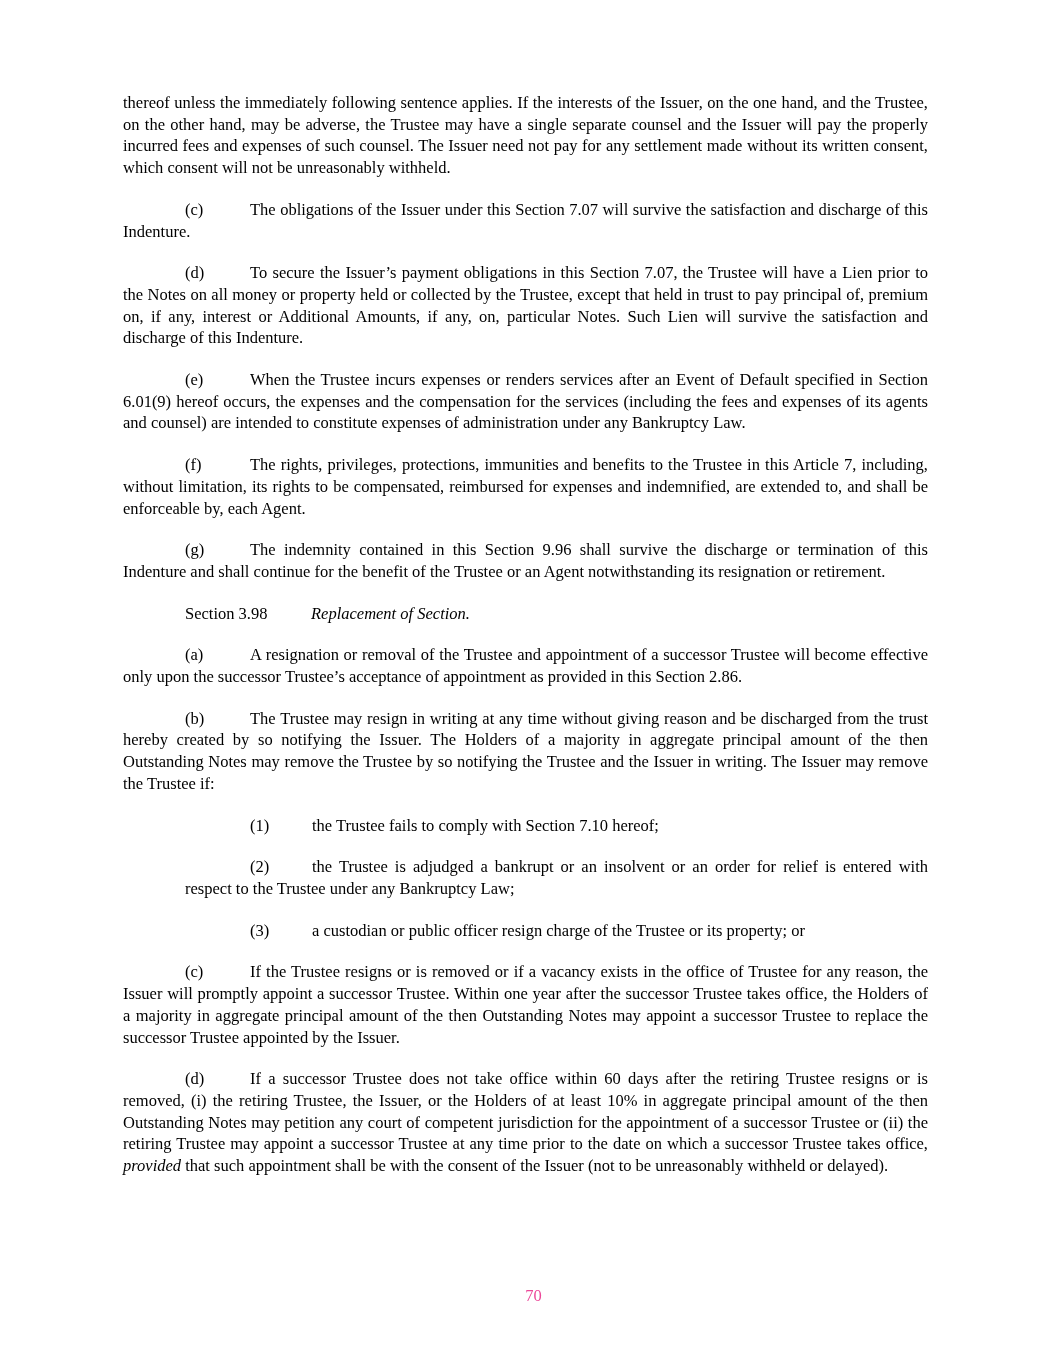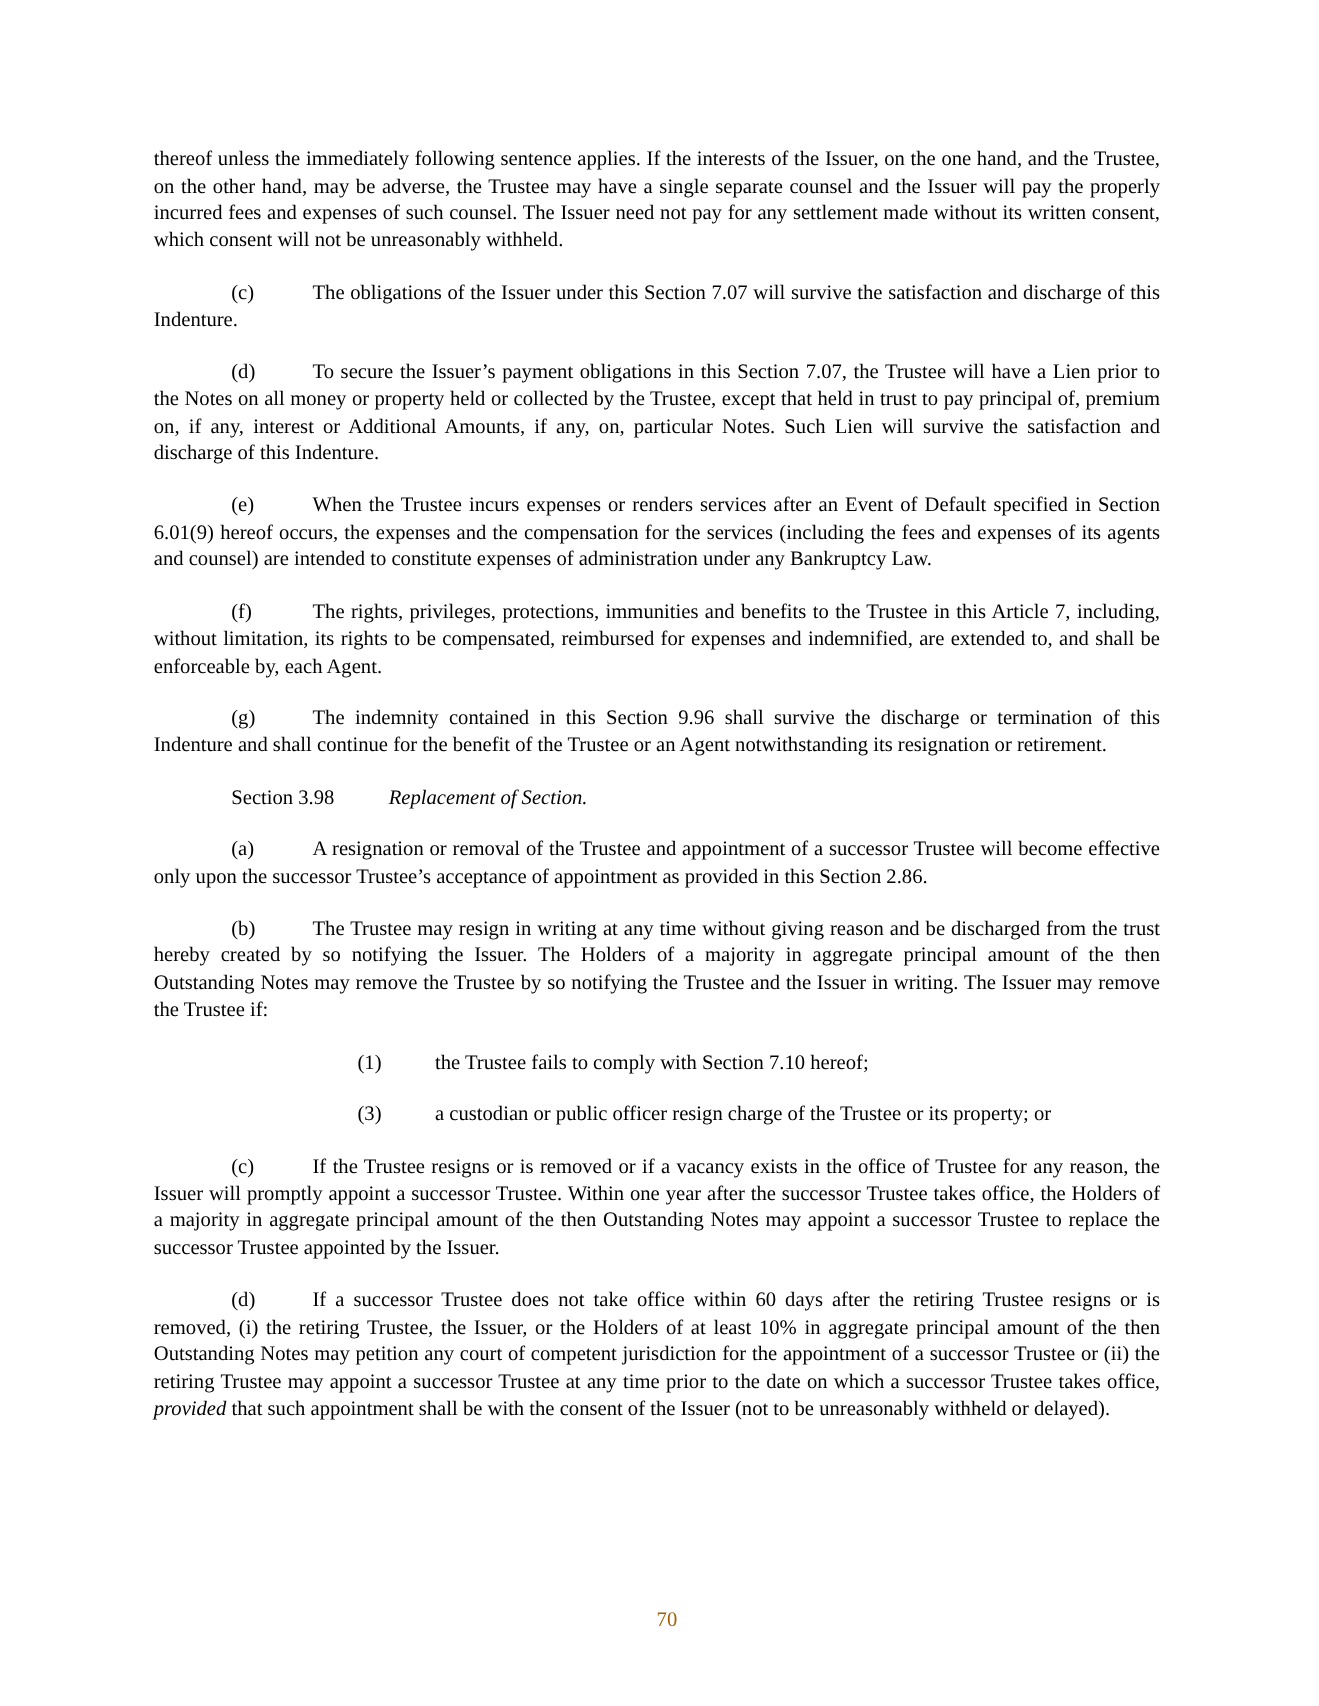--- a/index.html
+++ b/index.html
@@ -6,64 +6,65 @@
   html, body { background: #ffffff; }
   body {
     width: 1055px;
     height: 1365px;
     position: relative;
     overflow: hidden;
   }
   .page {
     position: absolute;
     inset: 0;
-    padding: 116px 127px 0 123px;
+    padding: 92px 127px 0 123px;
     font-family: "Liberation Serif", "DejaVu Serif", serif;
     font-size: 16.5px;
     line-height: 21.7px;
     color: #000000;
     text-align: justify;
   }
   p.para { margin-bottom: 20px; }
   p.plain { text-indent: 0; }
   p.lettered, p.section { text-indent: 62px; }
-  p.numbered { margin-left: 98px; text-indent: 65px; }
+  p.numbered { margin-left: 62px; text-indent: 65px; }
   .label {
     display: inline-block;
     text-indent: 0;
     width: 65px;
   }
   p.numbered .label { width: 62px; }
   .section-label { width: 126px; }
   .italic { font-style: italic; }
   .page-number {
     position: absolute;
     bottom: 58px;
     left: 0;
     right: 0;
     text-align: center;
     font-family: "Liberation Serif", "DejaVu Serif", serif;
     font-size: 16.5px;
-    color: #a16207;
+    color: #ec4899;
     margin-left: 12px;
   }
 </style>
 </head>
 <body>
 
 <div class="page">
   <div>
       <p class="para plain"><span>thereof unless the immediately following sentence applies. If the interests of the Issuer, on the one hand, and the Trustee, on the other hand, may be adverse, the Trustee may have a single separate counsel and the Issuer will pay the properly incurred fees and expenses of such counsel. The Issuer need not pay for any settlement made without its written consent, which consent will not be unreasonably withheld.</span></p>
       <p class="para lettered"><span class="label">(c)</span><span>The obligations of the Issuer under this Section 7.07 will survive the satisfaction and discharge of this Indenture.</span></p>
       <p class="para lettered"><span class="label">(d)</span><span>To secure the Issuer’s payment obligations in this Section 7.07, the Trustee will have a Lien prior to the Notes on all money or property held or collected by the Trustee, except that held in trust to pay principal of, premium on, if any, interest or Additional Amounts, if any, on, particular Notes. Such Lien will survive the satisfaction and discharge of this Indenture.</span></p>
       <p class="para lettered"><span class="label">(e)</span><span>When the Trustee incurs expenses or renders services after an Event of Default specified in Section 6.01(9) hereof occurs, the expenses and the compensation for the services (including the fees and expenses of its agents and counsel) are intended to constitute expenses of administration under any Bankruptcy Law.</span></p>
       <p class="para lettered"><span class="label">(f)</span><span>The rights, privileges, protections, immunities and benefits to the Trustee in this Article 7, including, without limitation, its rights to be compensated, reimbursed for expenses and indemnified, are extended to, and shall be enforceable by, each Agent.</span></p>
       <p class="para lettered"><span class="label">(g)</span><span>The indemnity contained in this Section 9.96 shall survive the discharge or termination of this Indenture and shall continue for the benefit of the Trustee or an Agent notwithstanding its resignation or retirement.</span></p>
       <p class="para section"><span class="label section-label">Section 3.98</span><span class="italic">Replacement of Section.</span></p>
       <p class="para lettered"><span class="label">(a)</span><span>A resignation or removal of the Trustee and appointment of a successor Trustee will become effective only upon the successor Trustee’s acceptance of appointment as provided in this Section 2.86.</span></p>
       <p class="para lettered"><span class="label">(b)</span><span>The Trustee may resign in writing at any time without giving reason and be discharged from the trust hereby created by so notifying the Issuer. The Holders of a majority in aggregate principal amount of the then Outstanding Notes may remove the Trustee by so notifying the Trustee and the Issuer in writing. The Issuer may remove the Trustee if:</span></p>
       <p class="para numbered"><span class="label">(1)</span><span>the Trustee fails to comply with Section 7.10 hereof;</span></p>
+      <p class="para numbered"><span class="label">(2)</span><span>the Trustee is adjudged a bankrupt or an insolvent or an order for relief is entered with respect to the Trustee under any Bankruptcy Law;</span></p>
       <p class="para numbered"><span class="label">(3)</span><span>a custodian or public officer resign charge of the Trustee or its property; or</span></p>
       <p class="para lettered"><span class="label">(c)</span><span>If the Trustee resigns or is removed or if a vacancy exists in the office of Trustee for any reason, the Issuer will promptly appoint a successor Trustee. Within one year after the successor Trustee takes office, the Holders of a majority in aggregate principal amount of the then Outstanding Notes may appoint a successor Trustee to replace the successor Trustee appointed by the Issuer.</span></p>
       <p class="para lettered"><span class="label">(d)</span><span>If a successor Trustee does not take office within 60 days after the retiring Trustee resigns or is removed, (i) the retiring Trustee, the Issuer, or the Holders of at least 10% in aggregate principal amount of the then Outstanding Notes may petition any court of competent jurisdiction for the appointment of a successor Trustee or (ii) the retiring Trustee may appoint a successor Trustee at any time prior to the date on which a successor Trustee takes office, </span><span class="italic">provided</span><span> that such appointment shall be with the consent of the Issuer (not to be unreasonably withheld or delayed).</span></p>
     </div>
   <div class="page-number">70</div>
 </div>
 
 </body></html>

